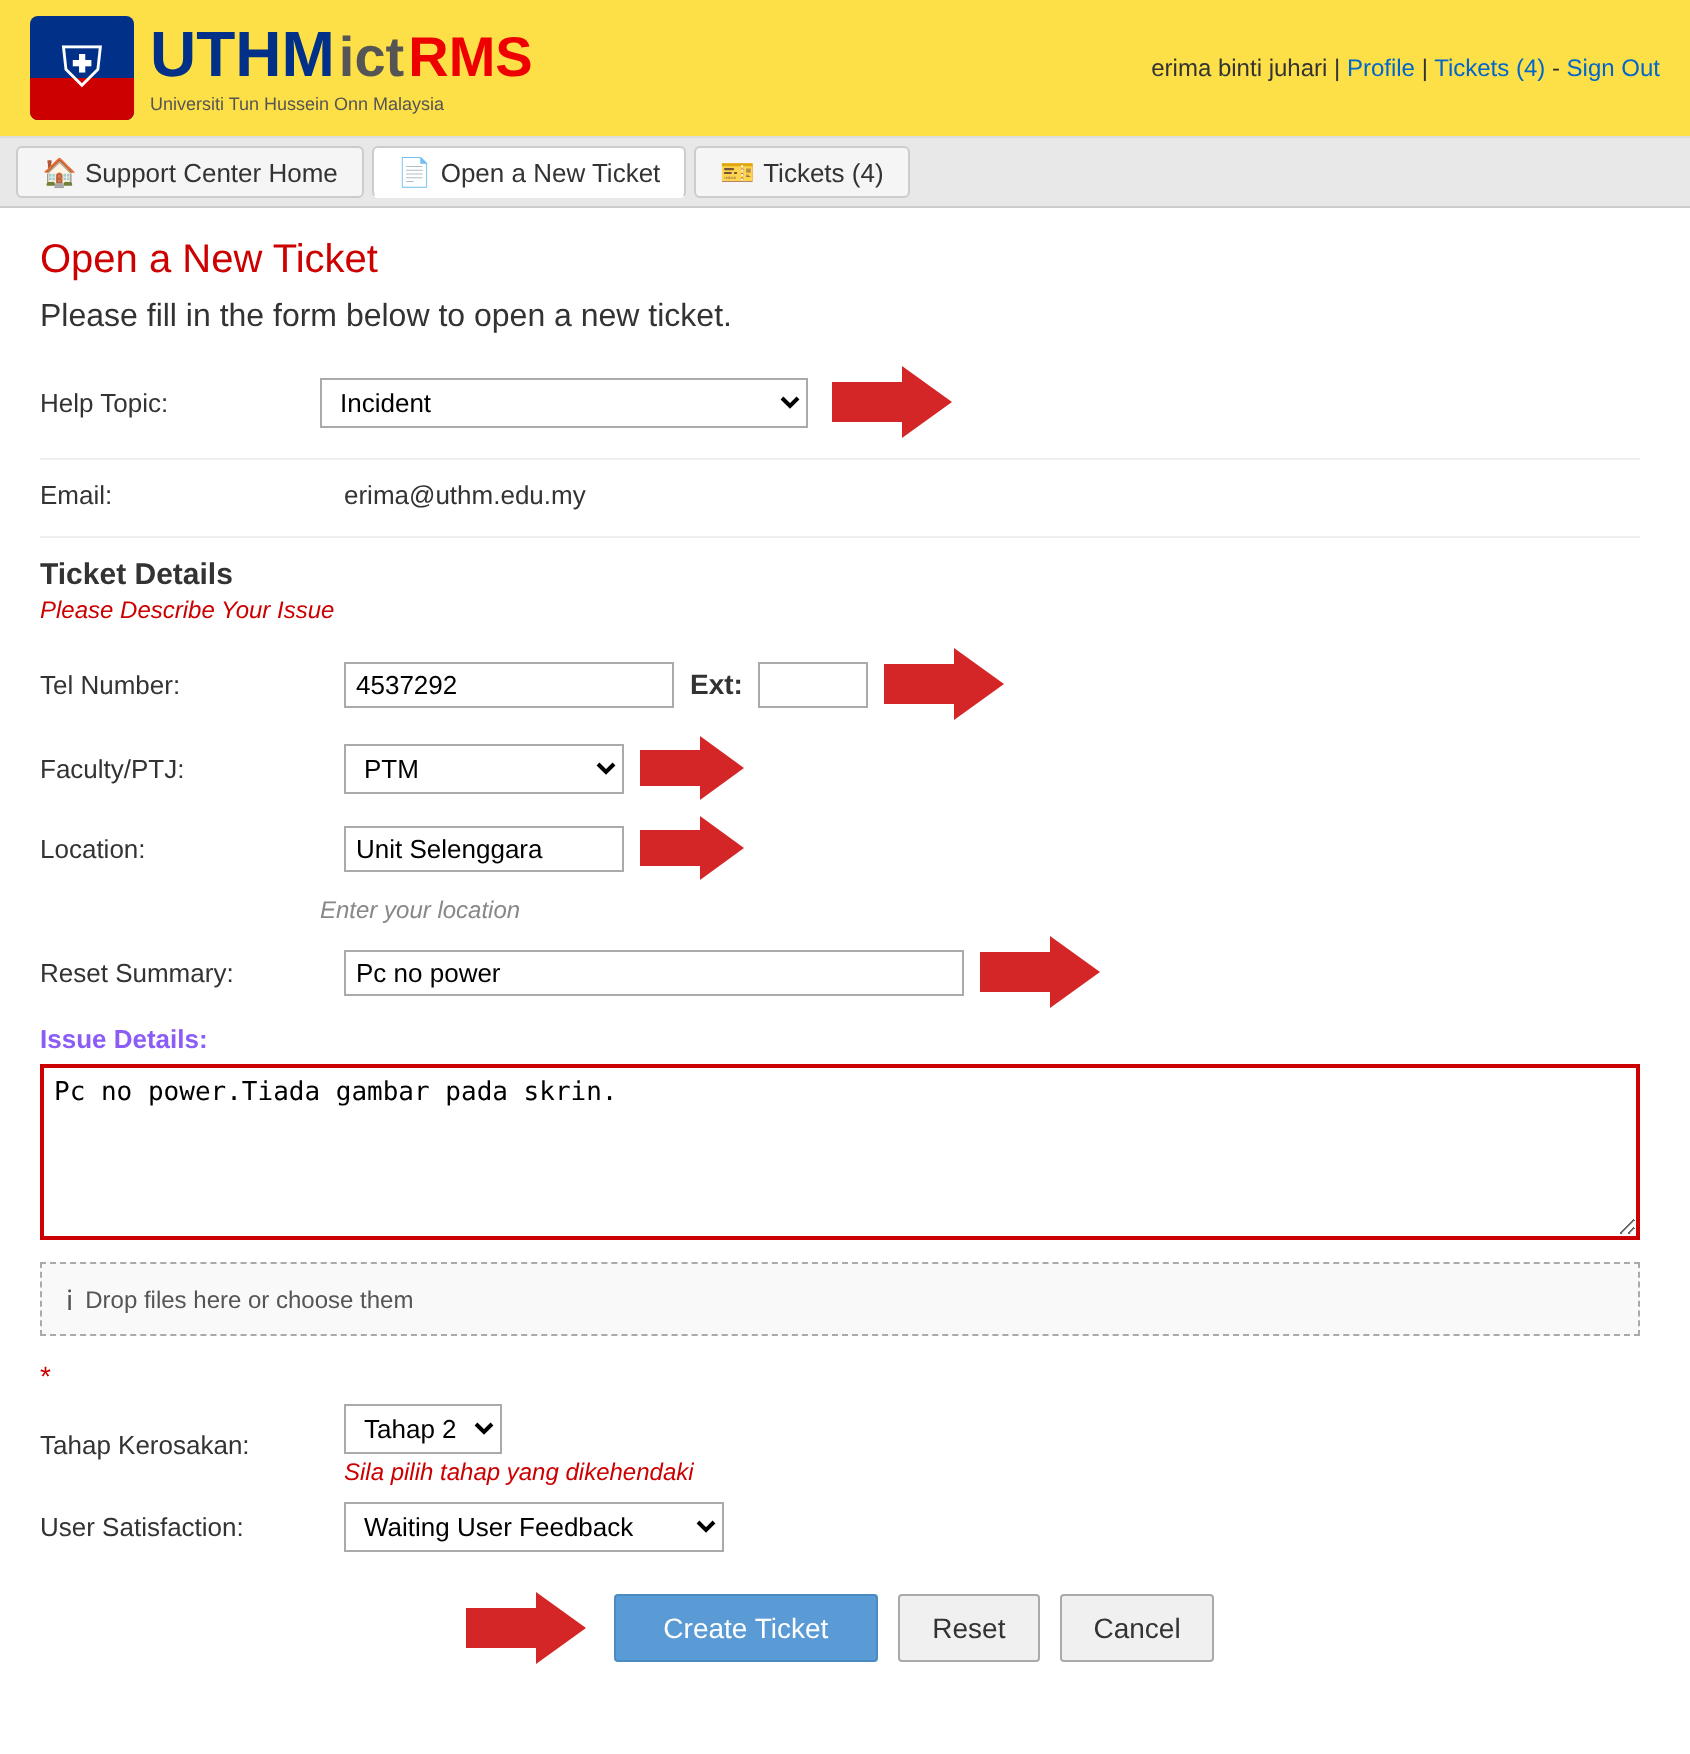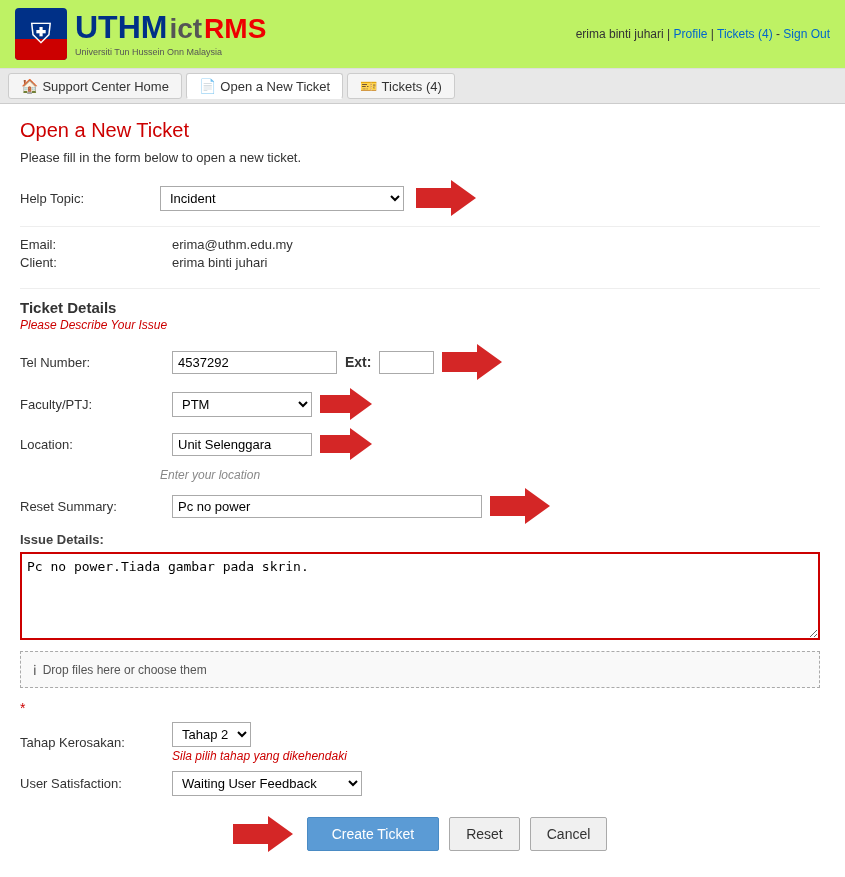--- a/index.html
+++ b/index.html
@@ -5,21 +5,21 @@
     * { box-sizing: border-box; margin: 0; padding: 0; }
     body { font-family: Arial, sans-serif; font-size: 13px; background: #fff; color: #333; }
 
     
     .top-header {
       display: flex;
       align-items: center;
       justify-content: space-between;
       padding: 8px 15px;
       border-bottom: 1px solid #ddd;
-      background: #bef264;
+      background: #fde047;
     }
     .logo-area {
       display: flex;
       align-items: center;
       gap: 8px;
     }
     .logo-shield {
       width: 52px;
       height: 52px;
       background: #003087;
@@ -97,21 +97,21 @@
       padding: 15px 20px;
       max-width: 840px;
     }
     .page-title {
       font-size: 20px;
       color: #c00;
       margin-bottom: 8px;
       font-weight: normal;
     }
     .page-subtitle {
-      font-size: 13px;
+      font-size: 16px;
       color: #333;
       margin-bottom: 15px;
     }
 
     
     .form-row {
       display: flex;
       align-items: center;
       margin-bottom: 10px;
       padding-bottom: 10px;
@@ -184,21 +184,21 @@
       color: #888;
       font-style: italic;
       margin-left: 140px;
       margin-bottom: 6px;
     }
     .summary-input { width: 310px; }
 
     
     .issue-details-label {
       font-size: 13px;
-      color: #404040;
+      color: #8b5cf6;
       font-weight: bold;
       margin-bottom: 5px;
     }
     .issue-textarea {
       width: 100%;
       height: 88px;
       border: 2px solid #c00;
       font-size: 13px;
       padding: 5px;
       resize: vertical;
@@ -320,24 +320,20 @@
         <polygon points="0,8 35,8 35,0 60,18 35,36 35,28 0,28" fill="#c00" opacity="0.85"></polygon>
       </svg>
     </div>
   </div>
 
   <div class="info-block">
     <div class="email-row detail-row">
       <div class="form-label">Email:</div>
       <div class="form-value">erima@uthm.edu.my</div>
     </div>
-    <div class="detail-row">
-      <div class="form-label">Client:</div>
-      <div class="form-value">erima binti juhari</div>
-    </div>
   </div>
 
   <div class="ticket-details-section">
     <div class="ticket-details-title">Ticket Details</div>
     <div class="ticket-details-subtitle">Please Describe Your Issue</div>
 
     <div class="detail-row">
       <div class="detail-label">Tel Number:</div>
       <div class="detail-input">
         <input type="text" class="tel-input" value="4537292" style="">

